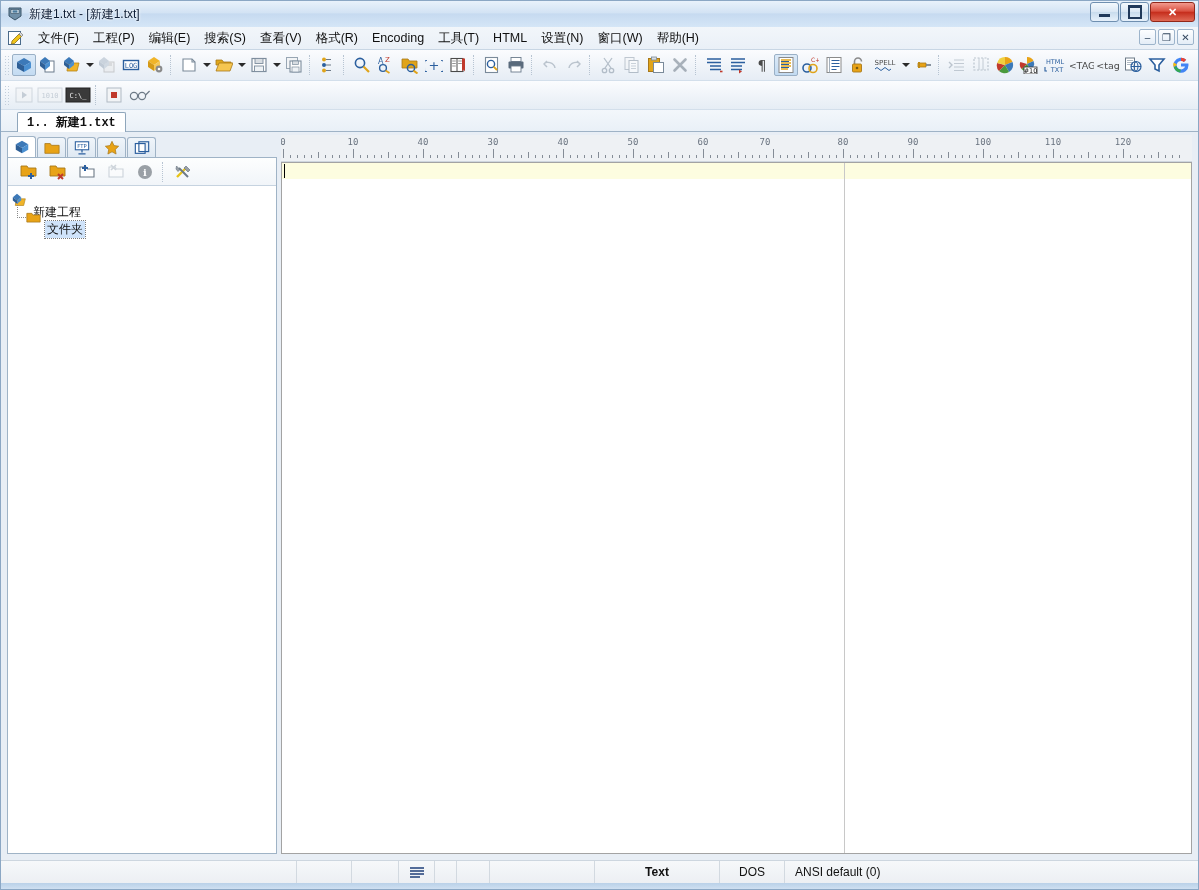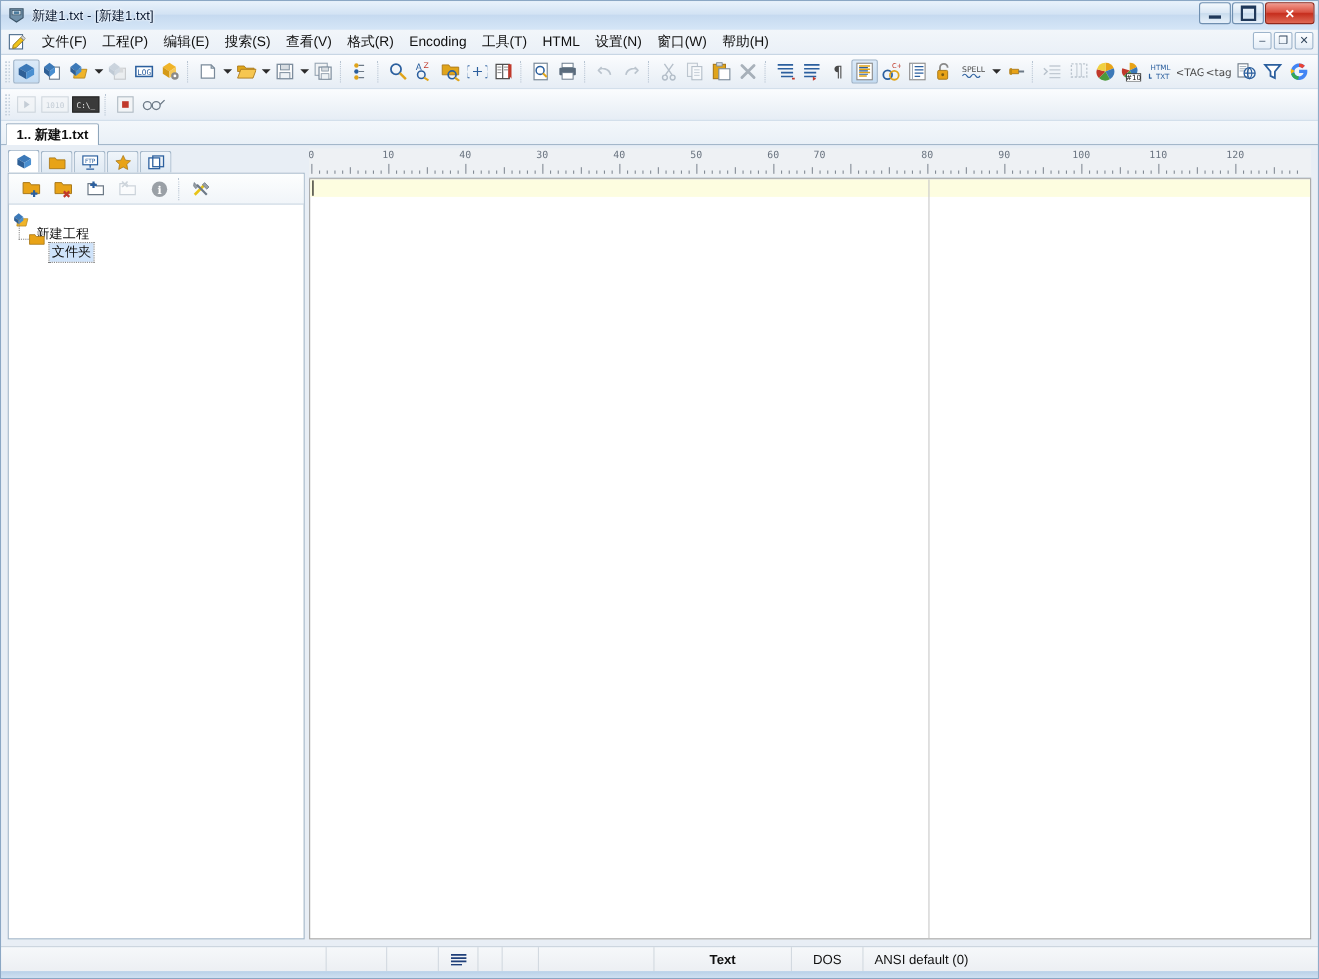--- a/index.html
+++ b/index.html
@@ -119,22 +119,23 @@
   .gripper{
     width:5px;height:20px;margin:0 3px 0 1px;
     background-image: radial-gradient(#c2cedb 35%, transparent 36%);
     background-size: 3px 3px;
   }
   
   .tabstrip {
     flex: 0 0 auto; height: 21px;
     display: flex; align-items: flex-end;
     background: linear-gradient(to bottom,#f3f7fb,#e9f0f7);
-    padding-left: 4px;
+    padding-left: 16px;
     border-bottom: 1px solid #9fb3c6;
+    font-family: Liberation Mono, monospace;
   }
   .ftab {
     height: 19px; padding: 0 9px;
     display: flex; align-items: center;
     font-size: 12px; font-weight: bold; color: #101010;
     background: #fff;
     border: 1px solid #8fa6bb; border-bottom: none;
     border-radius: 2px 2px 0 0;
     position: relative; top: 1px;
   }
@@ -927,21 +928,21 @@
           <div class="tick" style="left: 884px; height: 3px;"></div>
           <div class="tick" style="left: 891px; height: 3px;"></div>
           <div class="tick" style="left: 898px; height: 3px;"></div>
           <div class="num" style="left: 2px;">0</div>
           <div class="num" style="left: 72px;">10</div>
           <div class="num" style="left: 142px;">40</div>
           <div class="num" style="left: 212px;">30</div>
           <div class="num" style="left: 282px;">40</div>
           <div class="num" style="left: 352px;">50</div>
           <div class="num" style="left: 422px;">60</div>
-          <div class="num" style="left: 464px;">70</div>
+          <div class="num" style="left: 484px;">70</div>
           <div class="num" style="left: 562px;">80</div>
           <div class="num" style="left: 632px;">90</div>
           <div class="num" style="left: 702px;">100</div>
           <div class="num" style="left: 772px;">110</div>
           <div class="num" style="left: 842px;">120</div>
         </div>
       <div class="editorbox">
         <div class="curline"></div>
         <div class="marginline" id="marginline" style="left: 562px;"></div>
         <div class="caretbar"></div>

